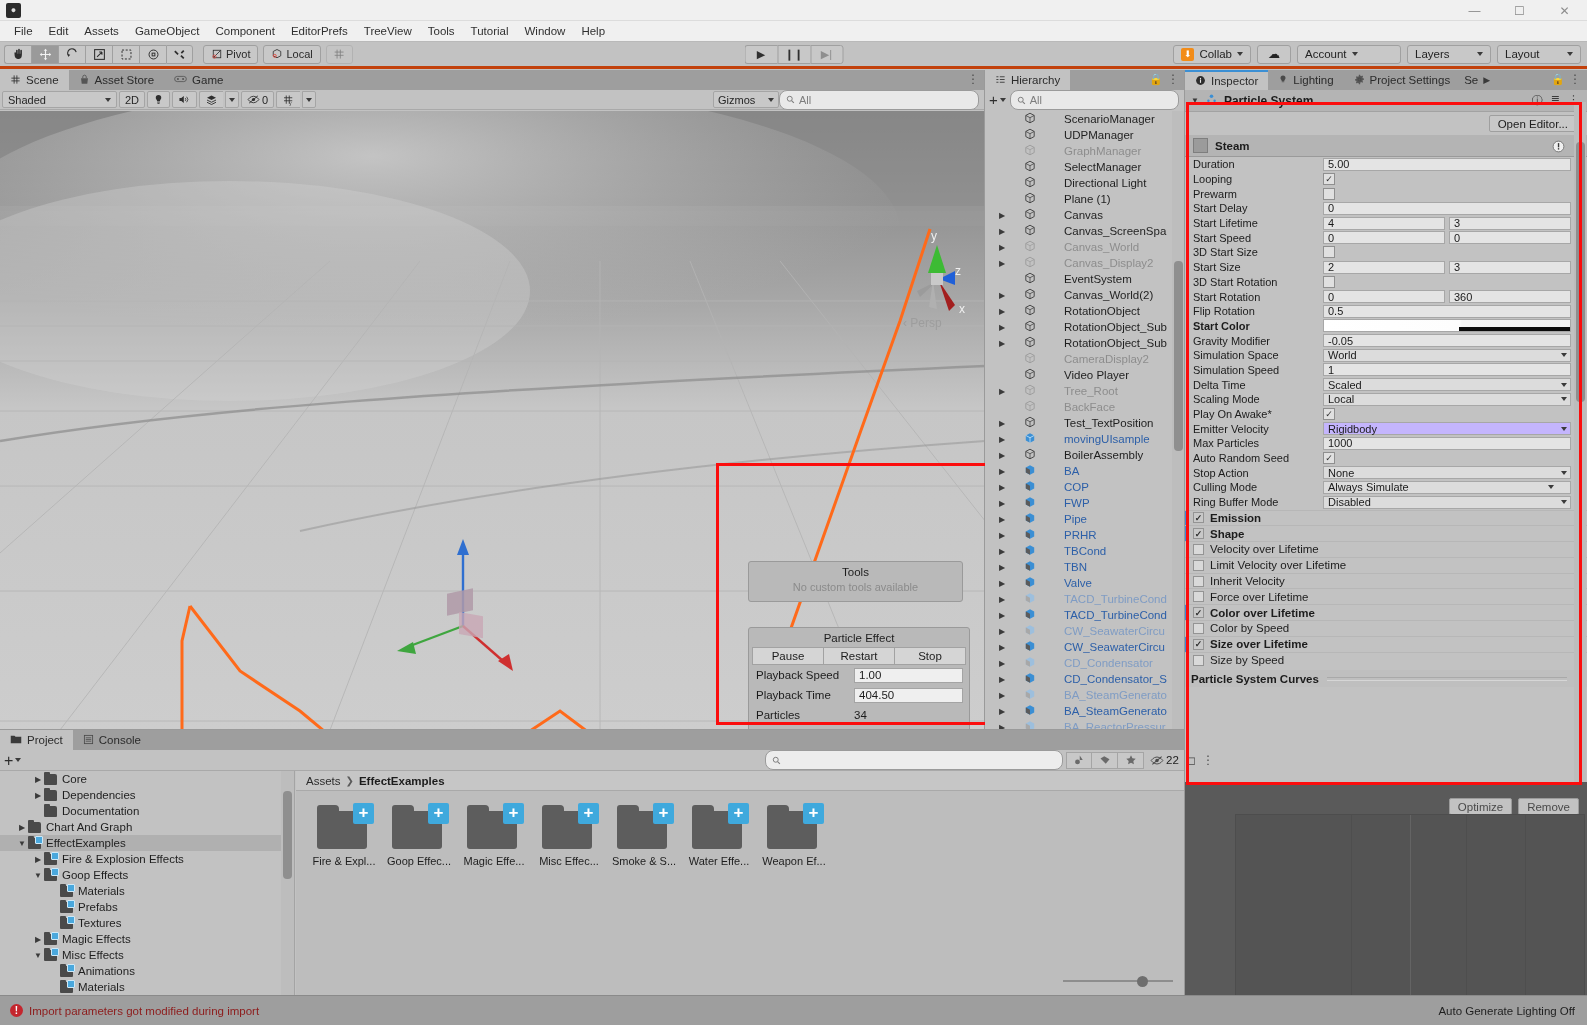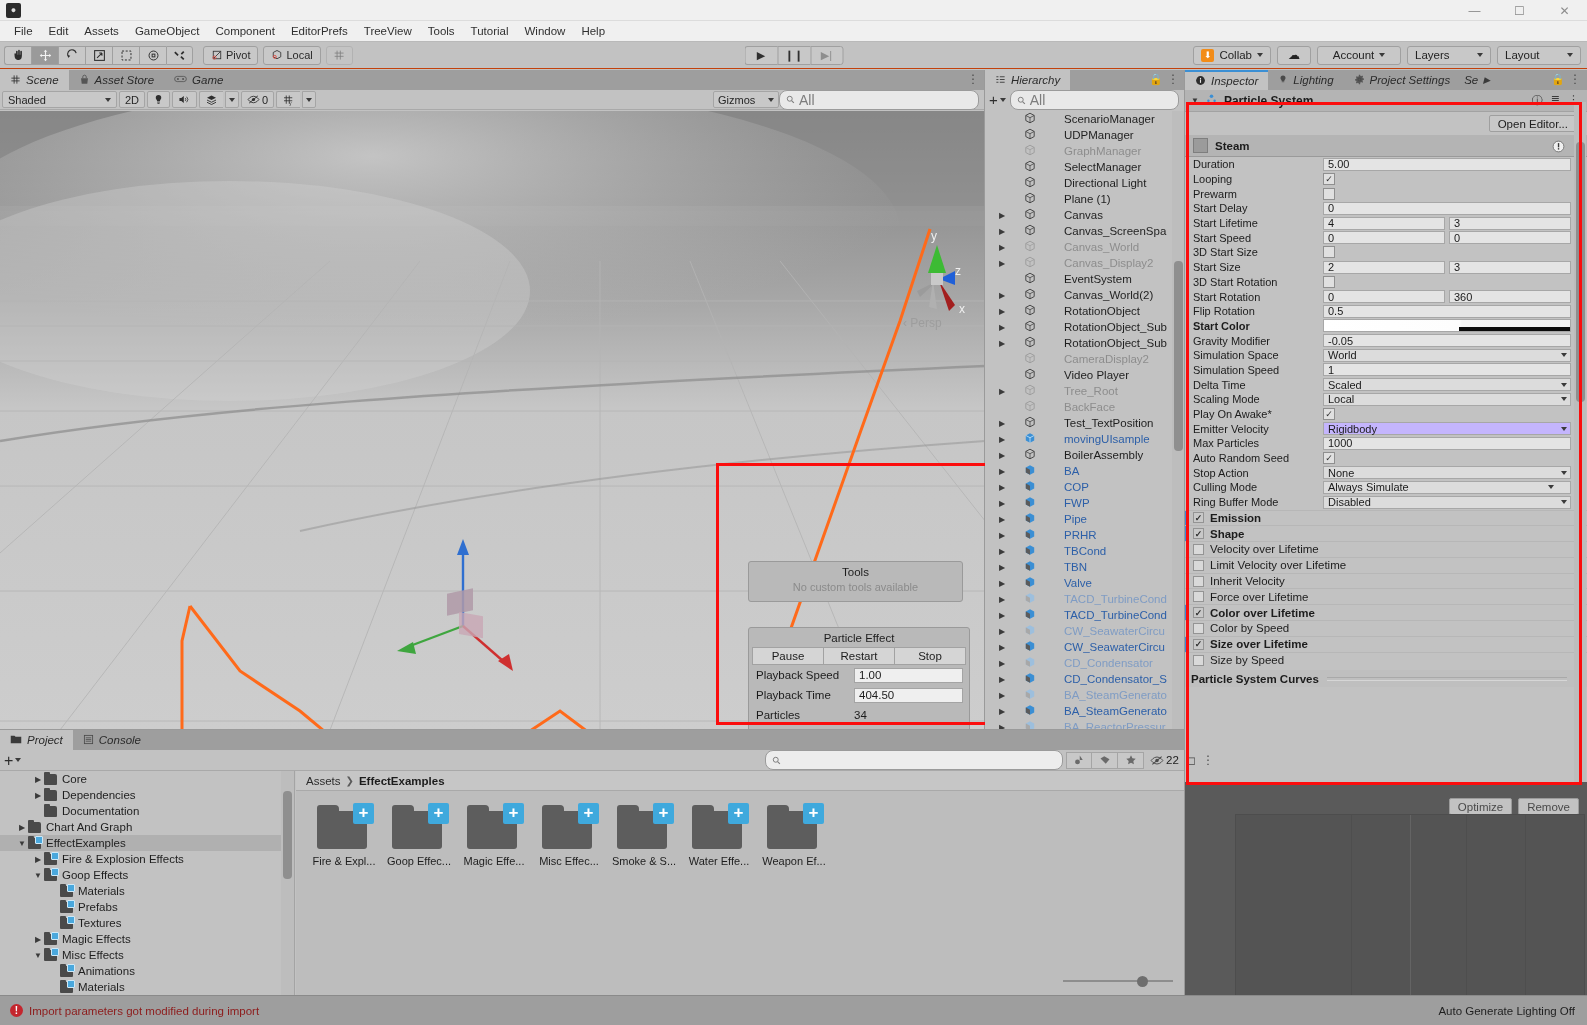--- a/index.html
+++ b/index.html
@@ -26,21 +26,21 @@
   .tb-controls{ position:absolute; right:0; top:0; height:21px; display:flex; }
   .tb-btn{ width:45px;height:21px;display:flex;align-items:center;justify-content:center;
            color:#8b8b8b;font-size:12px;}
 
   
   .menubar{ height:21px; background:#f0f0f0; display:flex; align-items:center;
             padding-left:6px; border-bottom:1px solid #b9b9b9;}
   .menubar .mi{ padding:2px 8px; color:#303030; font-size:11.5px; }
 
   
-  .toolbar{ height:27px; background:#c2c2c2; border-bottom:1px solid #c2410c;
+  .toolbar{ height:27px; background:#c2c2c2; border-bottom:3px solid #c2410c;
             display:flex; align-items:center; padding:0 4px; position:relative;}
   .tgroup{ display:flex; align-items:center; }
   .tbtn{
     height:19px; min-width:27px; background:#c8c8c8; border:1px solid #a0a0a0;
     border-right:none; display:flex;align-items:center;justify-content:center;
     font-size:11px; color:#2a2a2a;
   }
   .tbtn:last-child{ border-right:1px solid #a0a0a0; }
   .tbtn.first{ border-radius:3px 0 0 3px; }
   .tbtn.last{ border-radius:0 3px 3px 0; border-right:1px solid #a0a0a0;}
@@ -60,34 +60,34 @@
   .collab-ico{ width:13px;height:13px;background:#f28c18;border-radius:2px;display:flex;
                align-items:center;justify-content:center;color:#fff;font-size:9px;line-height:1;}
 
   
   .workspace{ position:absolute; top:70px; left:0; width:1587px; height:925px; }
 
   .panel-tabs{
     height:20px; background:#9e9e9e; display:flex; align-items:flex-end; position:relative;
   }
   .ptab{ height:20px; padding:0 10px; display:flex;align-items:center;gap:5px;
-         background:#9e9e9e;color:#2b2b2b;font-size:11.5px;font-style:italic; }
+         background:#9e9e9e;color:#2b2b2b;font-size:11.5px; }
   .ptab.active{ background:#c2c2c2; }
   .tab-dots{ position:absolute; right:6px; top:3px; color:#4a4a4a; font-size:12px; line-height:12px;}
   .tab-lock{ position:absolute; right:22px; top:3px; color:#4a4a4a; font-size:11px;}
 
   
   #scene-panel{ position:absolute; left:0; top:0; width:985px; height:660px; background:#c2c2c2;}
   .scene-toolbar{ height:20px; background:#c2c2c2; display:flex; align-items:center;
                   padding:0 2px; gap:2px; border-bottom:1px solid #a9a9a9;}
   .sb{ height:17px; background:#c8c8c8;border:1px solid #a5a5a5;border-radius:2px;
        display:flex;align-items:center;justify-content:center;padding:0 5px;font-size:11px;color:#262626;}
   .sb.shaded{ width:115px; justify-content:space-between; }
   .search-box{ height:20px;background:#e9e9e9;border:1px solid #9b9b9b;border-radius:8px;
-               display:flex;align-items:center;padding:0 6px;gap:4px;color:#7d7d7d;font-size:14px;}
+               display:flex;align-items:center;padding:0 6px;gap:4px;color:#7d7d7d;font-size:11px;}
   .scene-view{ position:absolute; top:41px; left:0; width:985px; height:619px; overflow:hidden;
                background:linear-gradient(#8c8c8c 0%,#a8a8a8 22%,#b9b9b9 28%,#c9c9c9 45%,#cfcfcf 100%); }
 
   
   #hierarchy-panel{ position:absolute; left:985px; top:0; width:200px; height:660px; background:#c2c2c2;}
   .hier-toolbar{ height:20px;background:#c2c2c2;display:flex;align-items:center;gap:4px;padding:0 4px;}
   .hier-list{ position:absolute; top:41px; left:0; width:200px; height:619px; overflow:hidden;
               background:#c2c2c2; }
   .hrow{ height:16px; display:flex; align-items:center; padding-left:4px; font-size:11.5px;
          white-space:nowrap; color:#1f1f1f;gap:24px;}
@@ -317,21 +317,21 @@
 
     <div class="right-group">
       <div class="rbtn">
         <span class="collab-ico">⬇</span>
         <span>Collab</span>
         <span class="caret"></span>
       </div>
       <div class="rbtn" style="padding:0 10px">
         <span style="font-size:12px">☁</span>
       </div>
-      <div class="rbtn" style="width:84px;justify-content:center">
+      <div class="rbtn" style="width:104px;justify-content:flex-start">
         <span>Account</span>
         <span class="caret"></span>
       </div>
       <div class="rbtn" style="width:84px;justify-content:space-between">
         <span>Layers</span>
         <span class="caret"></span>
       </div>
       <div class="rbtn" style="width:84px;justify-content:space-between">
         <span>Layout</span>
         <span class="caret"></span>

